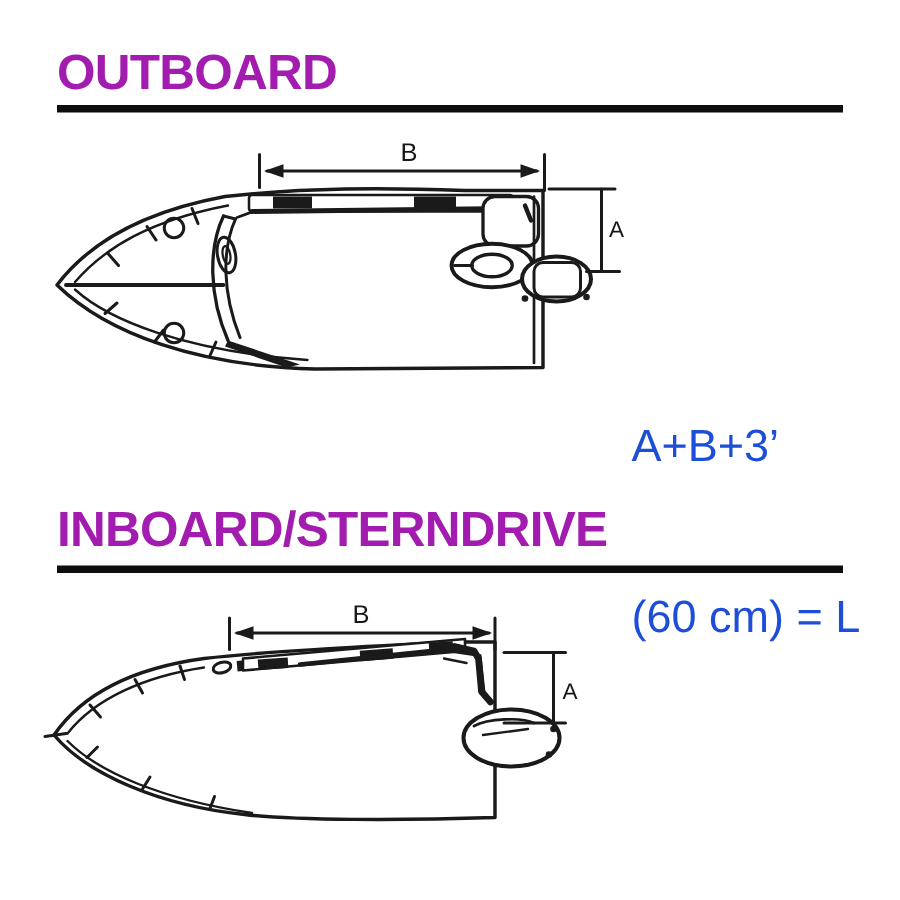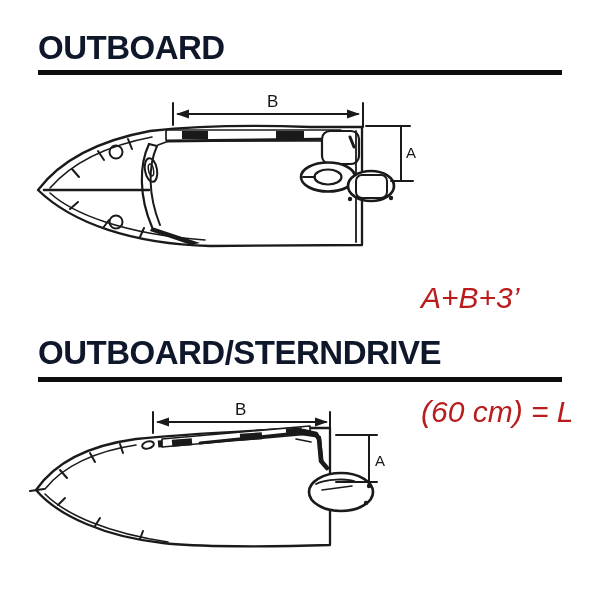--- a/index.html
+++ b/index.html
@@ -5,31 +5,31 @@
   html,body{margin:0;padding:0;}
   body{
     width:600px;height:600px;position:relative;overflow:hidden;
     background:#ffffff;
     font-family:"Liberation Sans", sans-serif;
     color:#141414;
   }
   .title{
     position:absolute;left:38px;
     font-size:33px;font-weight:700;letter-spacing:-0.5px;
-    color:#0f172a;white-space:nowrap;line-height:1;
+    color:#a21caf;white-space:nowrap;line-height:1;
   }
   .rule{
     position:absolute;left:38px;width:524px;height:5px;
     background:#0d0d0d;
   }
   .diagram{position:absolute;left:0;}
   .formula{
     position:absolute;
     font-size:30px;font-weight:400;line-height:38px;
-    color:#b91c1c;white-space:pre;font-style:italic;
+    color:#1d4ed8;white-space:pre;
   }
   svg text{
     font-family:"Liberation Sans", sans-serif;
     fill:#161616;
   }
   .ink{stroke:#1a1a1a;fill:none;stroke-linecap:round;stroke-linejoin:round;}
   .fillw{fill:#ffffff;}
   .solid{fill:#1a1a1a;stroke:none;}
 </style>
 </head>
@@ -117,21 +117,21 @@
     <path class="ink" stroke-width="2" d="M391 96 L413 96"></path>
     <text x="406" y="73" font-size="15">A</text>
   </g>
 </svg>
 
 <div class="formula" style="left:421px;top:203px;">
   <div>A+B+3’</div>
   <div>(60 cm) = L</div>
 </div>
 
-<div class="title" style="top:336px;">OUTBOARD/STERNDRIVE</div>
+<div class="title" style="top:336px;">INBOARD/STERNDRIVE</div>
 
 <div class="rule" style="top:377px;"></div>
 
 <svg class="diagram" style="top:395px;" width="600" height="195" viewBox="0 0 600 195">
 
   <g>
     <path class="ink fillw" stroke-width="2.3" d="M36 95 C56 66, 92 50, 136 44 C180 39, 245 36, 306 33 L330 33 L330 150 C268 152, 196 152, 163 148 C106 142, 58 121, 36 95 Z"></path>
     <path class="ink" stroke-width="1.6" d="M45 94 C63 71, 96 56, 136 50"></path>
     <path class="ink" stroke-width="1.6" d="M45 99 C66 120, 108 138, 168 147"></path>
     <path class="ink" stroke-width="2" d="M30 96 L44 94"></path>

